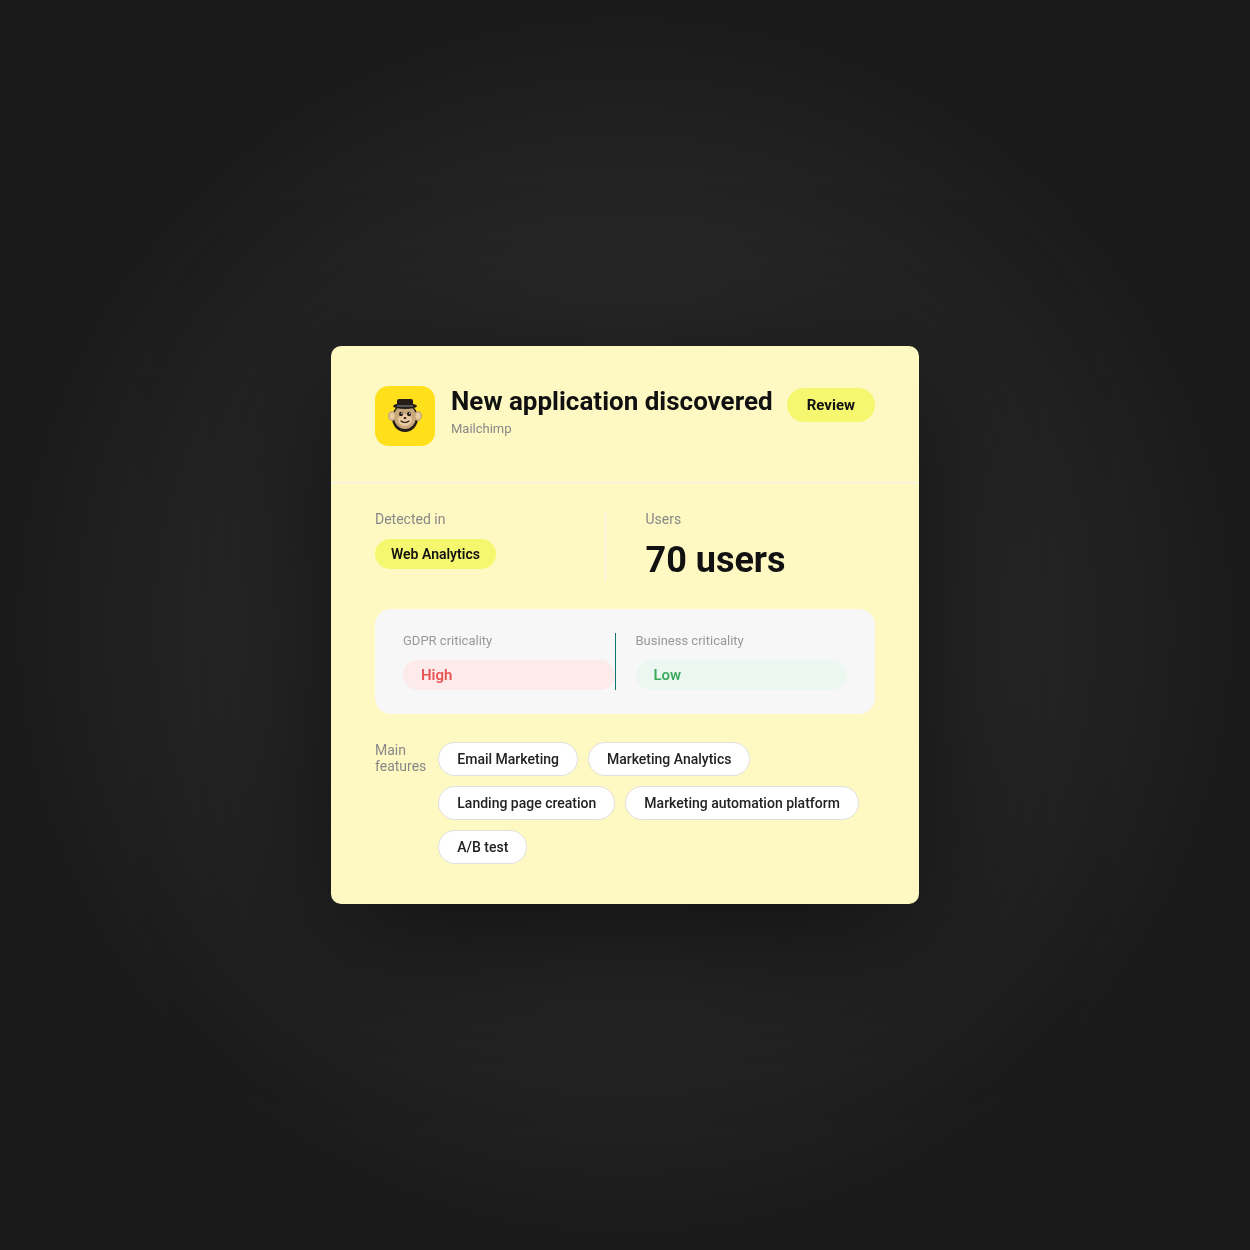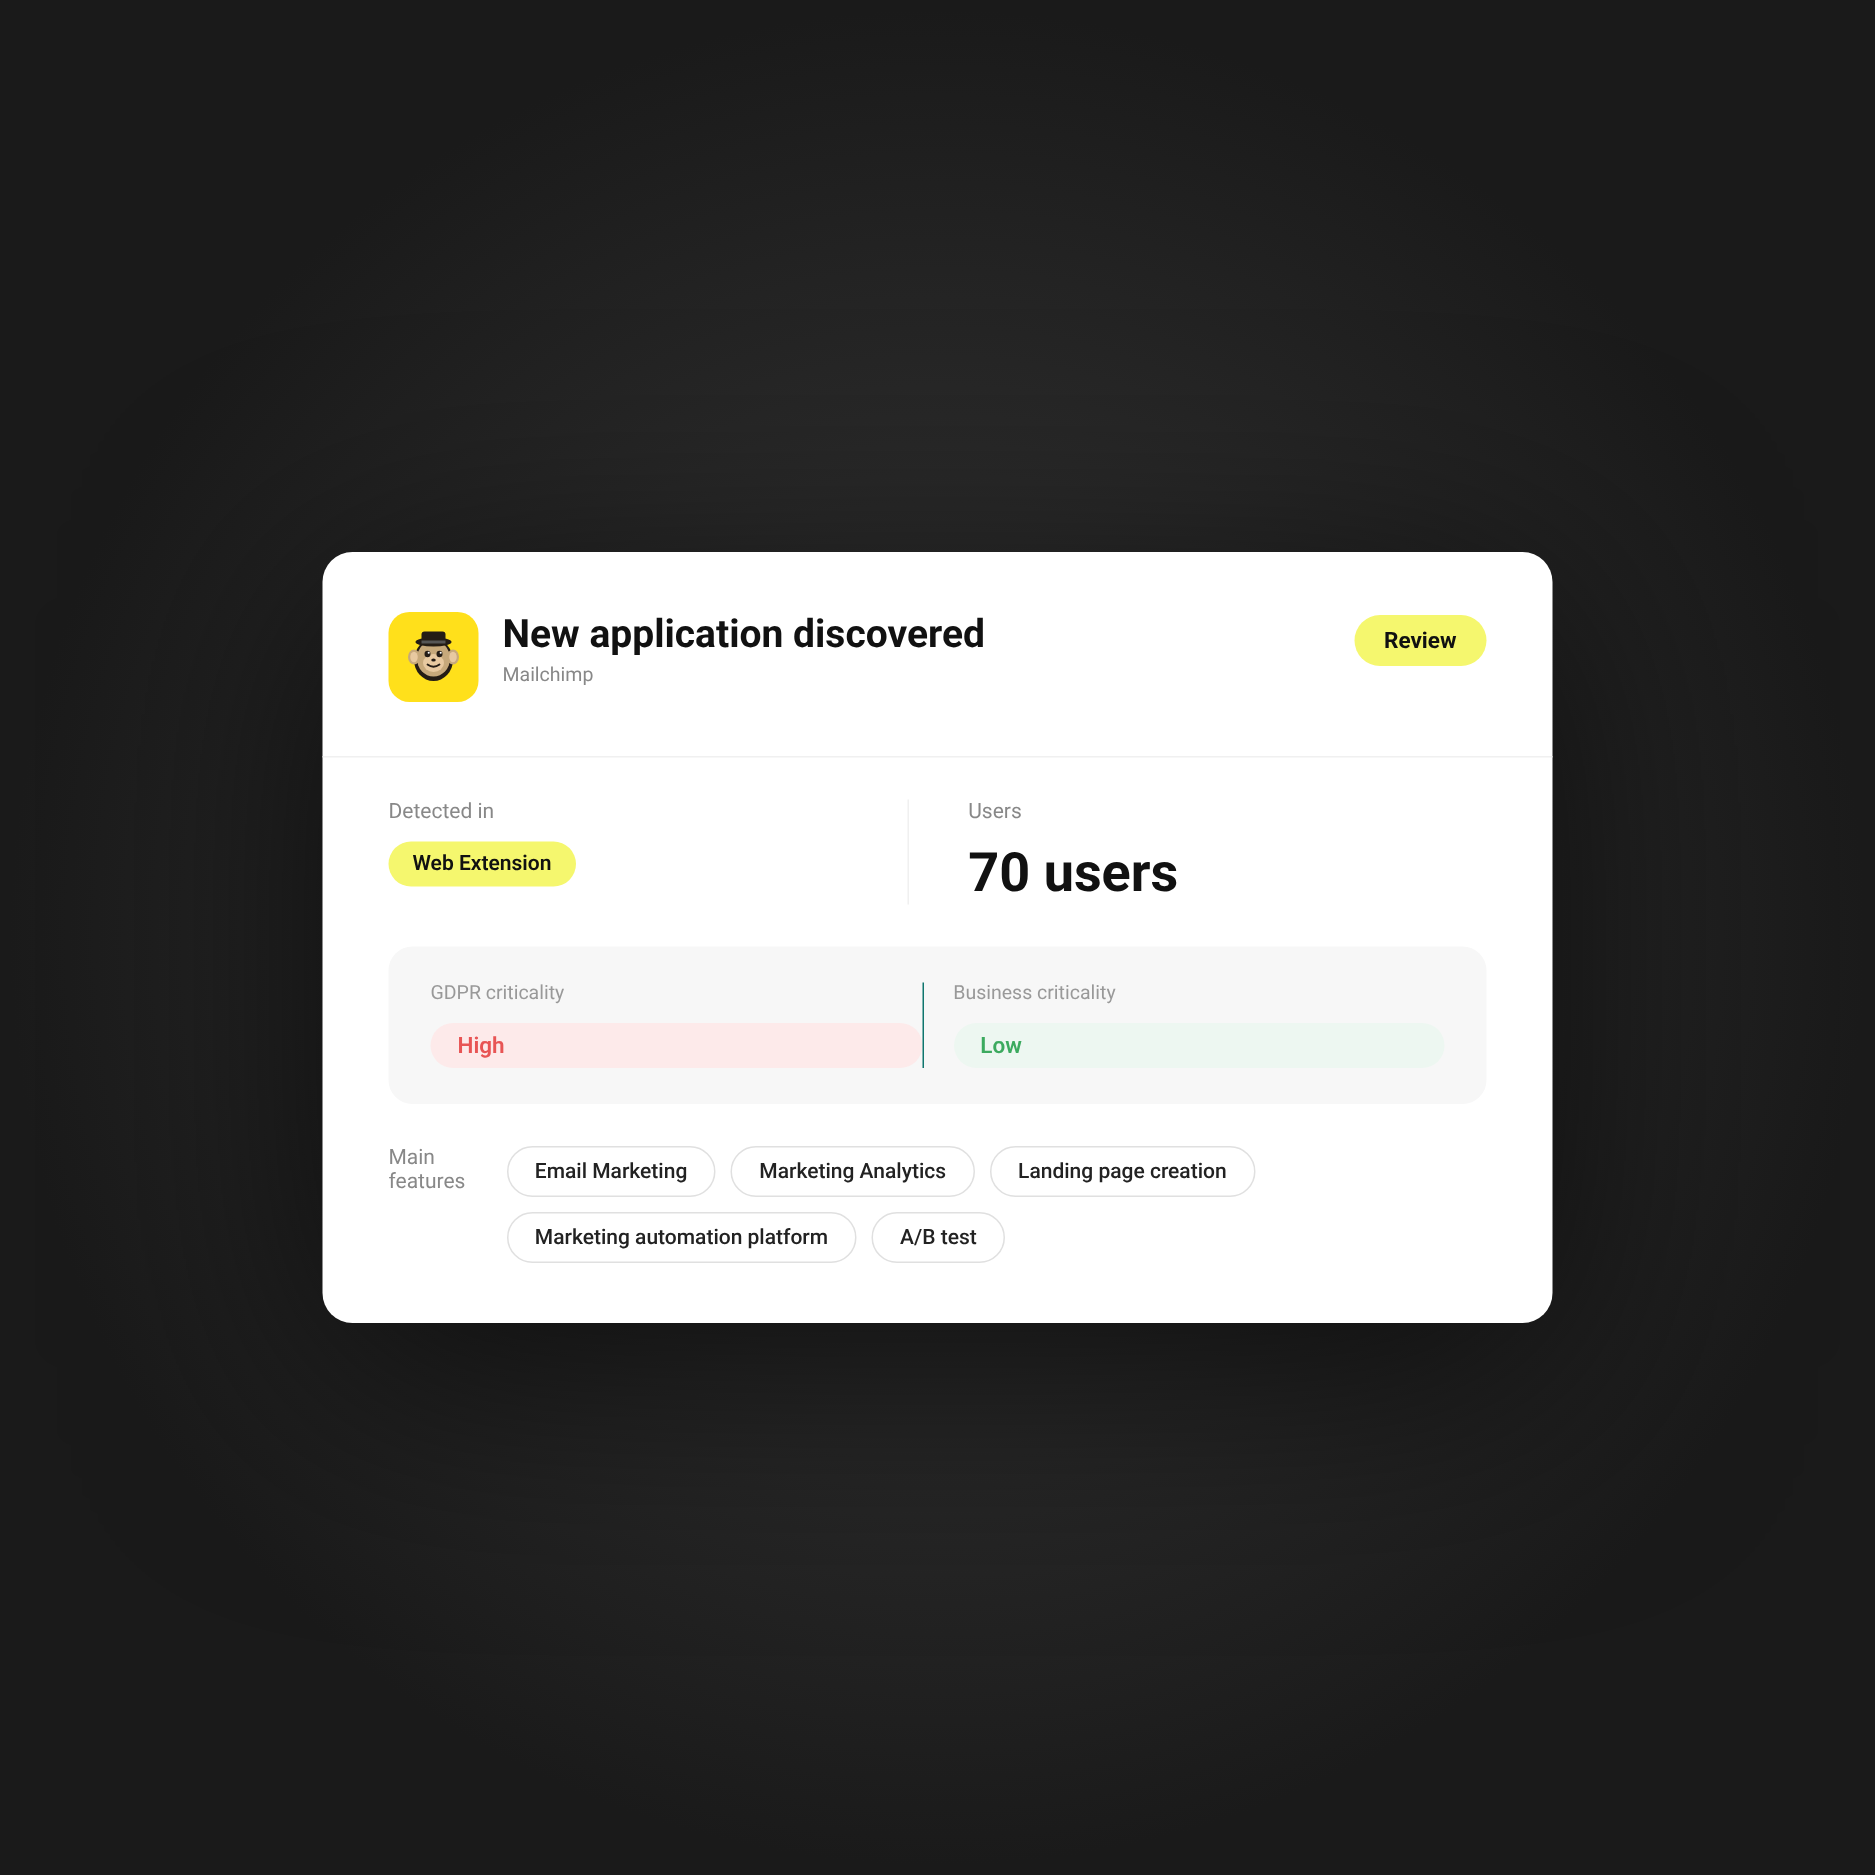--- a/index.html
+++ b/index.html
@@ -25,24 +25,24 @@
       height: 100%;
       background: radial-gradient(ellipse at center, #3a3a3a 0%, #1a1a1a 70%);
     }
 
     .card-shadow-outer {
       position: relative;
       filter: drop-shadow(0 30px 80px rgba(0,0,0,0.7));
     }
 
     .card {
-      background: #ffffff;
-      border-radius: 20px;
+      background: #fef9c3;
+      border-radius: 10px;
       padding: 40px 44px;
-      width: 820px;
+      width: 588px;
       position: relative;
       z-index: 2;
     }
 
     .card-header {
       display: flex;
       align-items: flex-start;
       justify-content: space-between;
       margin-bottom: 36px;
     }
@@ -271,21 +271,21 @@
         </div>
       </div>
       <div class="review-badge">Review</div>
     </div>
 
     <div class="divider"></div>
 
     <div class="info-row">
       <div class="info-block">
         <div class="info-label">Detected in</div>
-        <span class="detected-badge">Web Extension</span>
+        <span class="detected-badge">Web Analytics</span>
       </div>
       <div class="info-block">
         <div class="info-label">Users</div>
         <span class="users-count">70 users</span>
       </div>
     </div>
 
     <div class="criticality-section">
       <div class="criticality-block">
         <span class="criticality-label">GDPR criticality</span>

